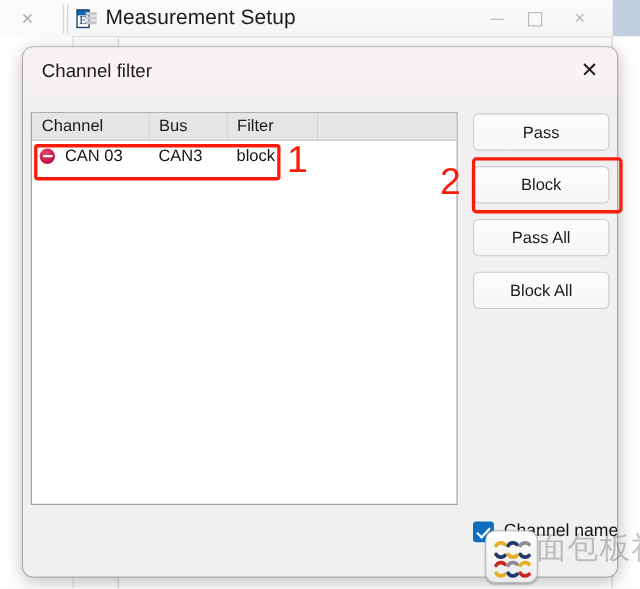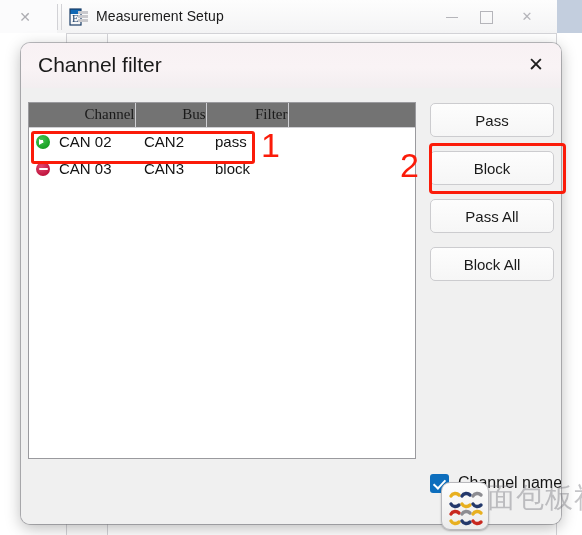--- a/index.html
+++ b/index.html
@@ -57,21 +57,21 @@
     text-align: center;
   }
   #bg-app-icon {
     position: absolute;
     left: 68px; top: 6px;
     width: 22px; height: 22px;
   }
   #bg-title-text {
     position: absolute;
     left: 96px; top: 5px;
-    font-size: 14px;
+    font-size: 19px;
     color: #1a1a1a;
     line-height: 23px;
     letter-spacing: .1px;
     white-space: nowrap;
   }
   .winctl {
     position: absolute;
     top: 7px;
     width: 30px; height: 20px;
     color: #b5b5ba;
@@ -131,21 +131,21 @@
   }
   #dialog-titlebar {
     position: absolute;
     left: 0; top: 0;
     width: 540px; height: 45px;
     background: linear-gradient(180deg, #f8f1f4 0%, #f9f3f5 55%, #f3eef0 100%);
   }
   #dialog-title {
     position: absolute;
     left: 17px; top: 10px;
-    font-size: 21px;
+    font-size: 17px;
     color: #1a1a1a;
     line-height: 24px;
     white-space: nowrap;
   }
   #dialog-close {
     position: absolute;
     right: 10px; top: 8px;
     width: 30px; height: 28px;
     font-size: 19px;
     color: #1d1d1d;
@@ -172,28 +172,27 @@
   }
   #table {
     width: 100%;
     border-collapse: collapse;
     table-layout: fixed;
   }
   #table th {
     font-weight: normal;
     font-size: 15px;
     color: #1a1a1a;
-    text-align: right;
+    text-align: left;
     padding: 3px 0 4px 9px;
     border-bottom: 1px solid #cfcfd3;
     border-right: 1px solid #cfcfd3;
-    background: #737373;
+    background: #e5e5e5;
     height: 23px;
     box-sizing: border-box;
-    font-family: Liberation Serif, serif;
   }
   #table th:last-child { border-right: none; }
   #table td {
     font-size: 15px;
     color: #141414;
     padding: 1px 0 1px 9px;
     height: 25px;
     background: #ffffff;
     white-space: nowrap;
   }
@@ -414,29 +413,20 @@
       <table id="table">
         <thead>
           <tr>
             <th class="col-channel">Channel</th>
             <th class="col-bus">Bus</th>
             <th class="col-filter">Filter</th>
             <th class="col-rest"></th>
           </tr>
         </thead>
         <tbody>
-          <tr>
-            <td class="cell-channel">
-              <span class="row-icon pass"></span>
-              <span>CAN 02</span>
-            </td>
-            <td>CAN2</td>
-            <td>pass</td>
-            <td></td>
-          </tr>
           <tr>
             <td class="cell-channel">
               <span class="row-icon block"></span>
               <span>CAN 03</span>
             </td>
             <td>CAN3</td>
             <td>block</td>
             <td></td>
           </tr>
         </tbody>

